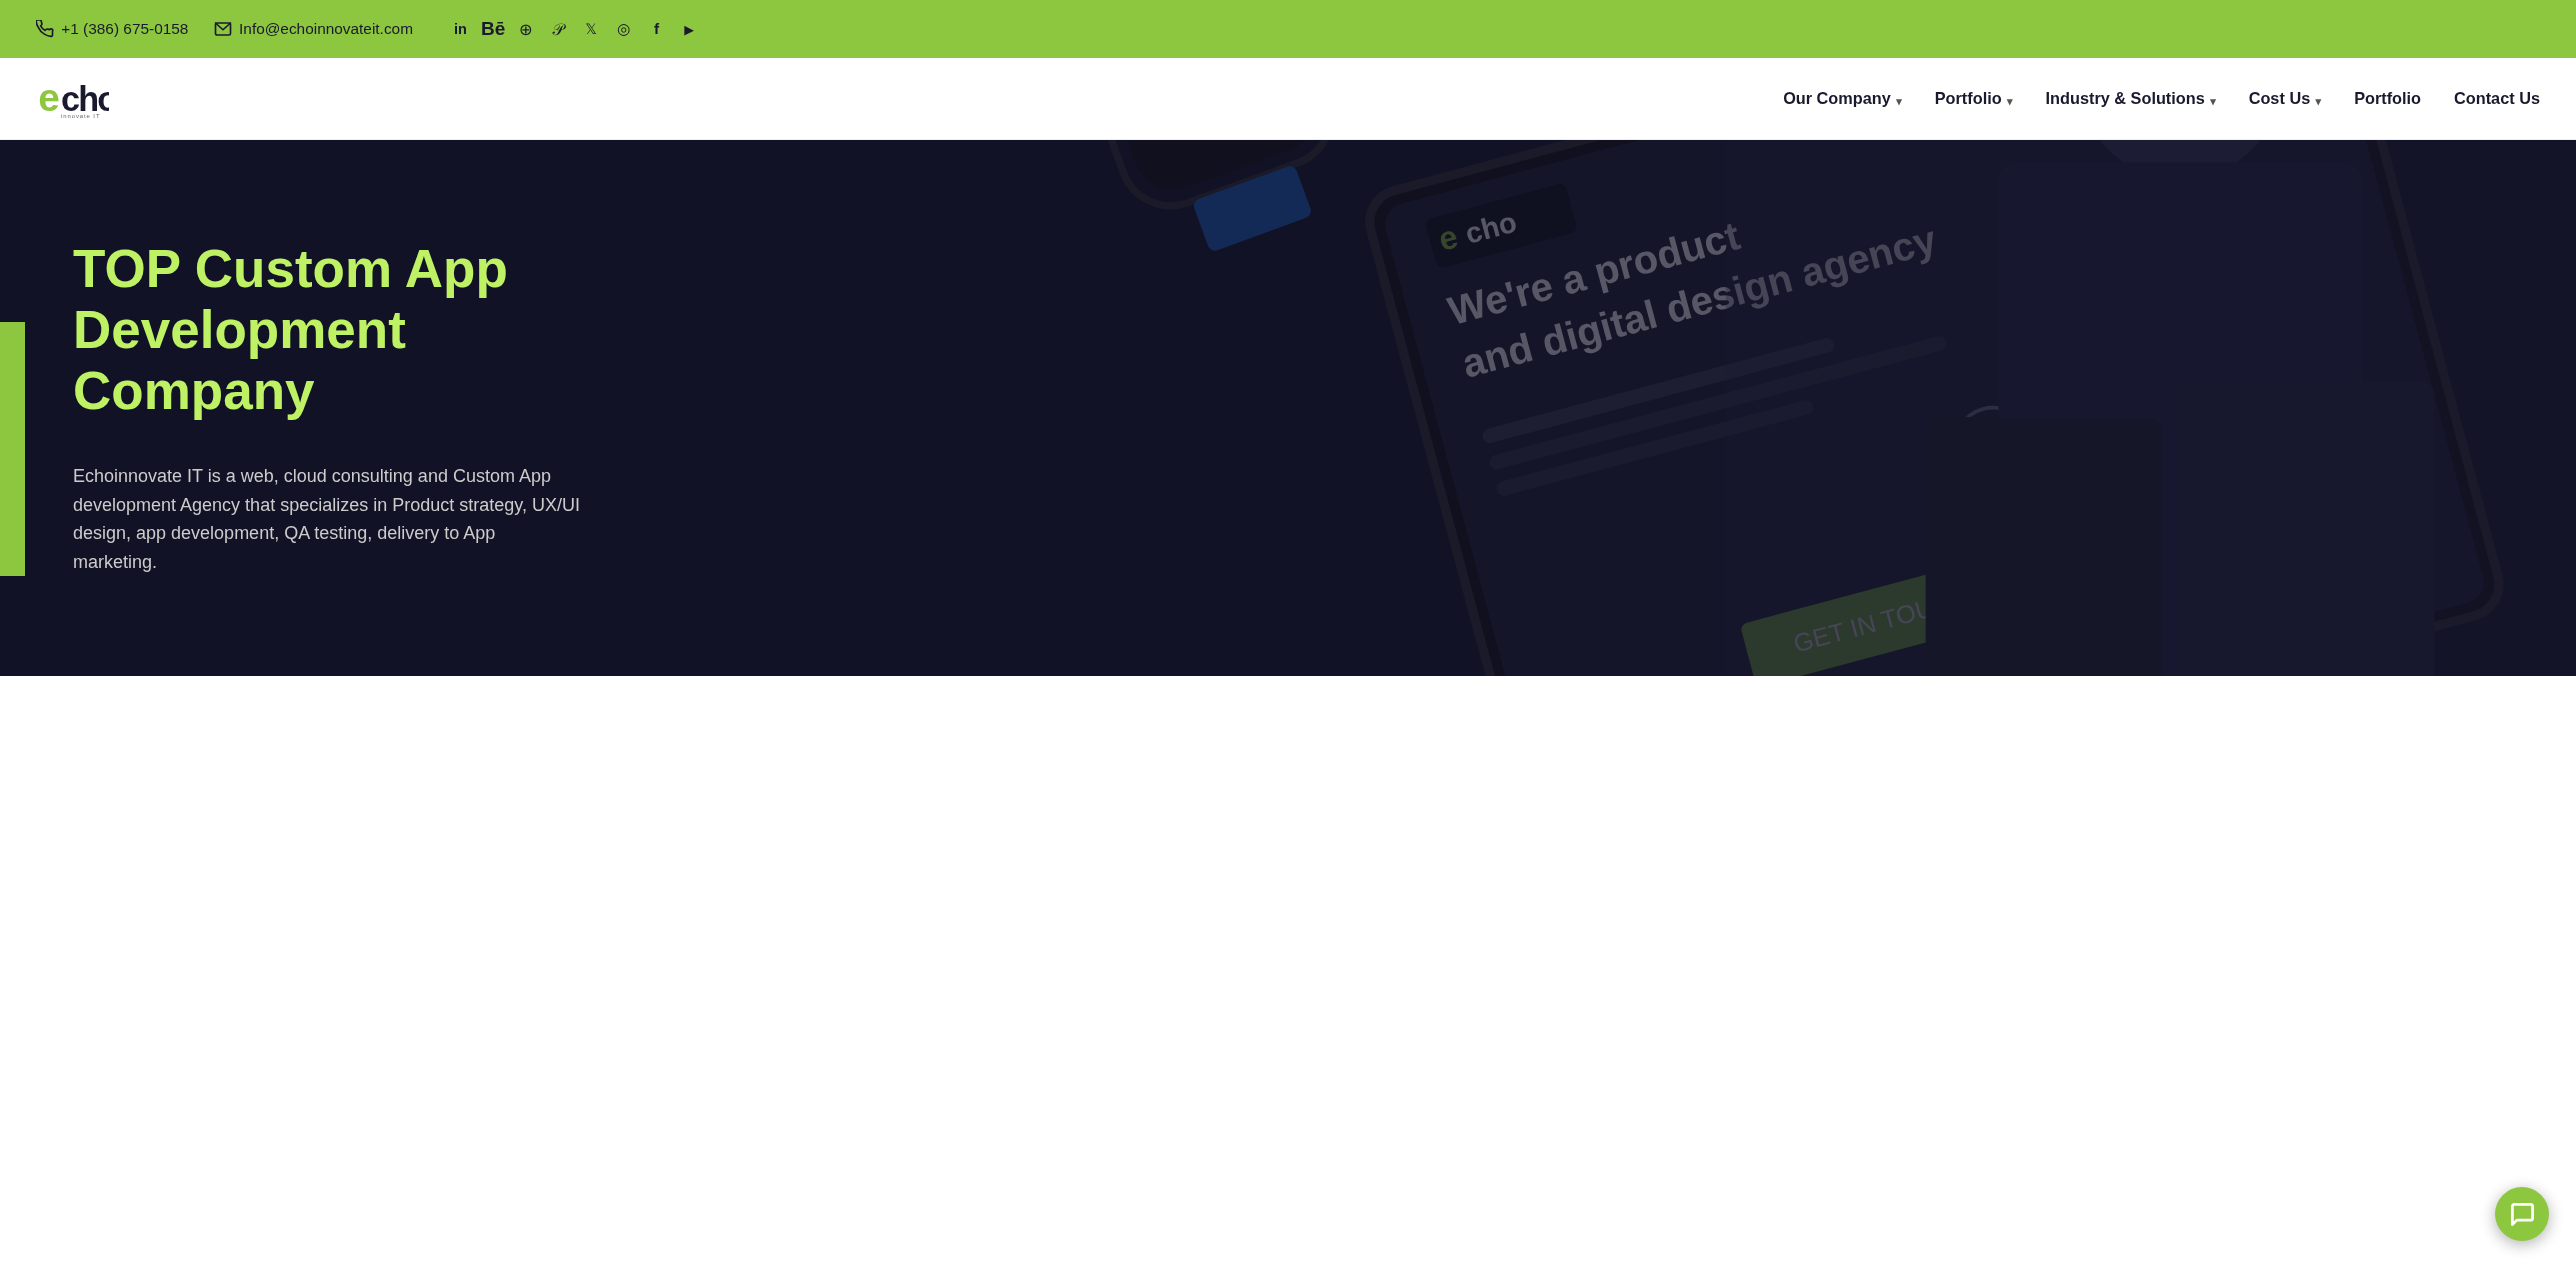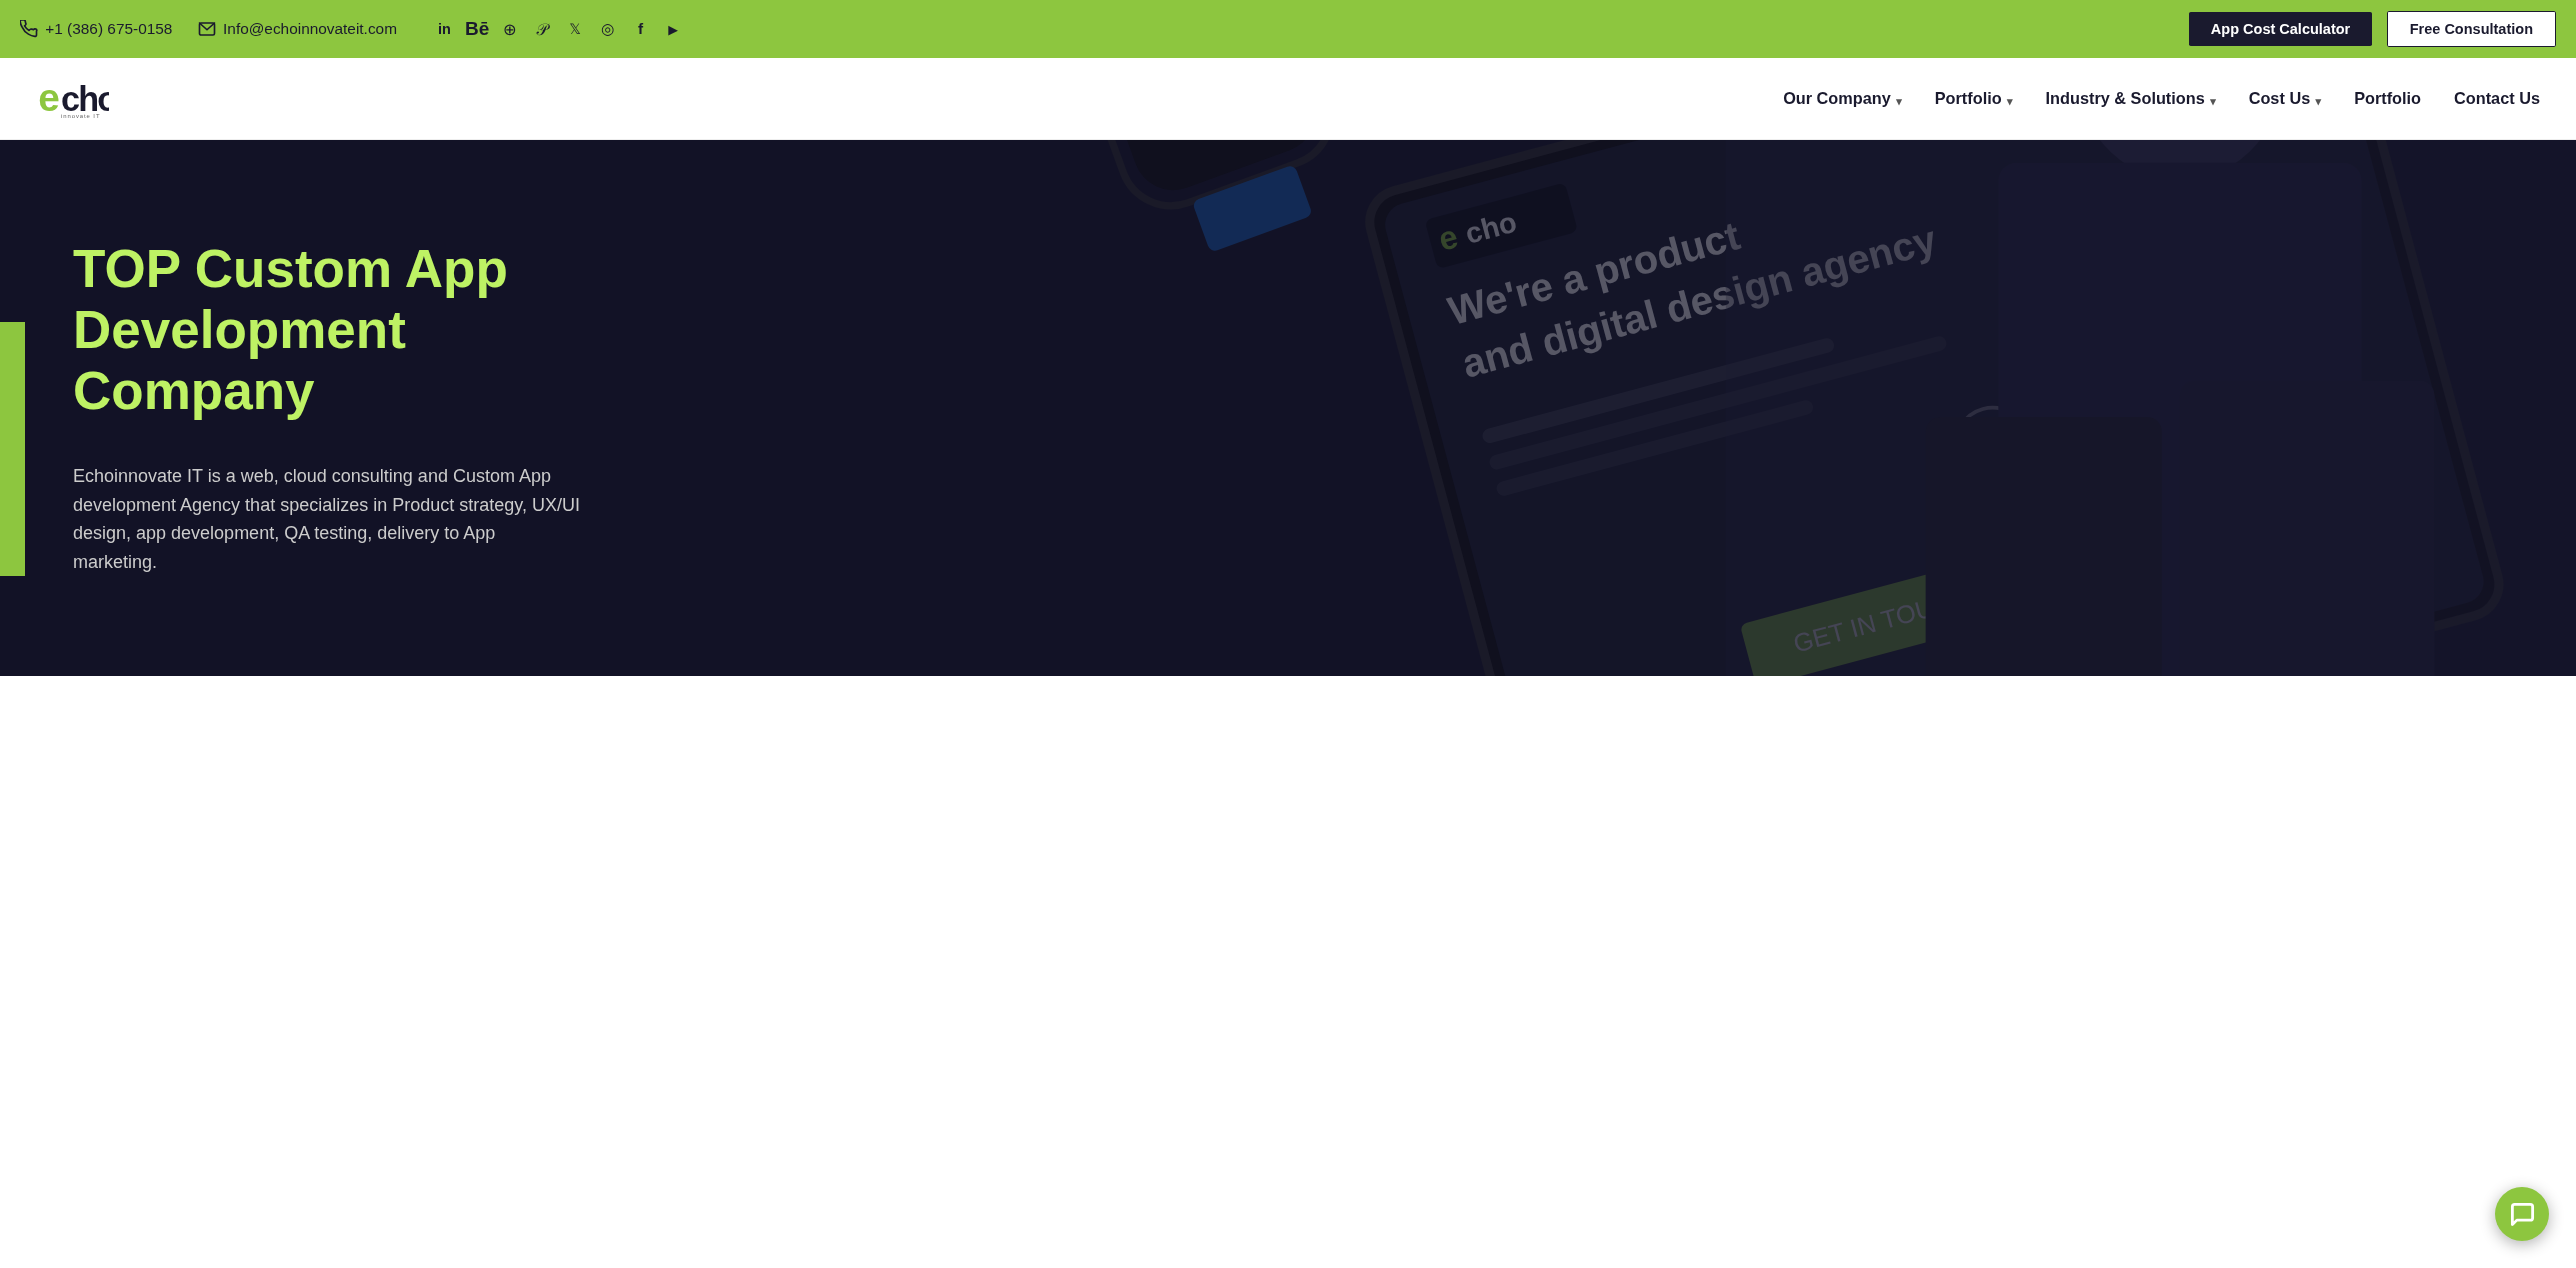--- a/index.html
+++ b/index.html
@@ -3,21 +3,21 @@
   <meta charset="utf-8">
   <style>
     * { margin: 0; padding: 0; box-sizing: border-box; }
     body { font-family: 'Segoe UI', Arial, sans-serif; overflow-x: hidden; }
 
     
     .top-bar {
       background: #8dc63f;
       display: flex;
       align-items: center;
-      padding: 0 20px;
+      padding: 0 36px;
       height: 58px;
       gap: 29px;
     }
     .top-bar-left {
       display: flex;
       align-items: center;
       gap: 25.4px;
       flex: 1;
     }
     .top-contact-item {
@@ -228,24 +228,20 @@
       <span class="social-icon" style="font-weight:900;font-size:14.5px;">in</span>
       <span class="social-icon" style="font-weight:700;font-size:19px;">Bē</span>
       <span class="social-icon" style="font-size:16.3px;">⊕</span>
       <span class="social-icon" style="font-size:16.3px;">𝒫</span>
       <span class="social-icon" style="font-size:14.5px;">𝕏</span>
       <span class="social-icon" style="font-size:15.4px;">◎</span>
       <span class="social-icon" style="font-weight:900;font-size:15.4px;">f</span>
       <span class="social-icon" style="font-size:12.7px;">▶</span>
     </div>
   </div>
-  <div class="top-bar-right">
-    <button class="btn-calculator">App Cost Calculator</button>
-    <button class="btn-consultation">Free Consultation</button>
-  </div>
 </div>
 
 <nav class="nav-bar">
 
   <a class="logo" href="#">
     <svg class="logo-icon" viewBox="0 0 160 90" xmlns="http://www.w3.org/2000/svg">
 
       <text x="5" y="72" font-size="85" font-weight="900" font-family="Arial" fill="#8dc63f" letter-spacing="-8">e</text>
 
       <text x="55" y="72" font-size="75" font-weight="900" font-family="Arial" fill="#1a1a2e" letter-spacing="-4">cho</text>

